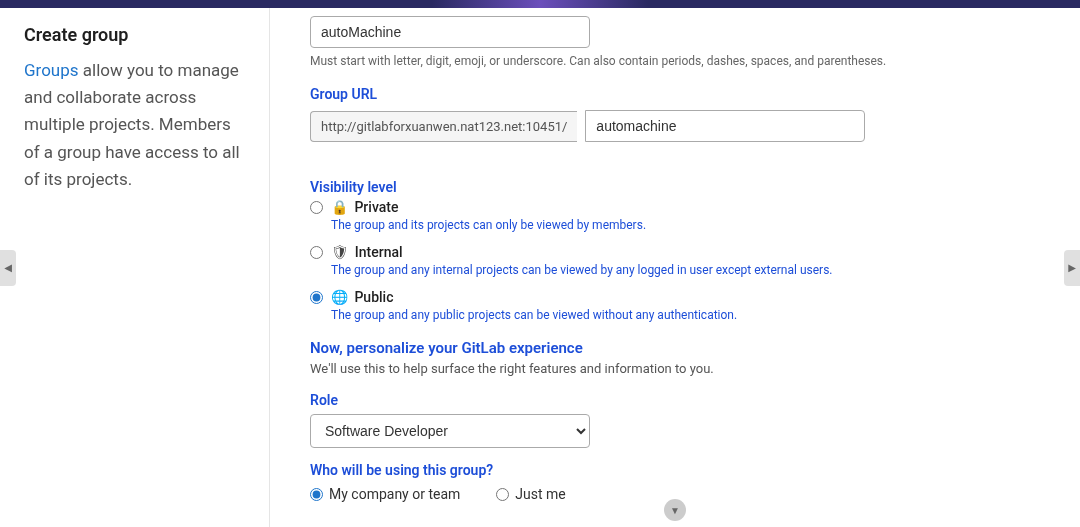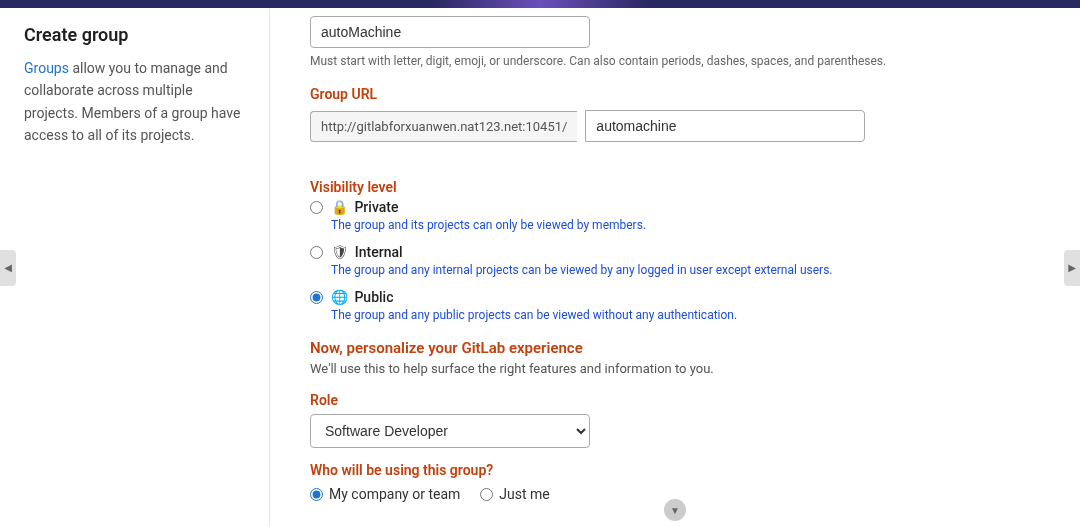--- a/index.html
+++ b/index.html
@@ -38,21 +38,21 @@
     }
 
     .left-sidebar h2 {
       font-size: 18px;
       font-weight: 600;
       color: #1f1f1f;
       margin-bottom: 12px;
     }
 
     .left-sidebar p {
-      font-size: 14px;
+      font-size: 17px;
       color: #555;
       line-height: 1.6;
       margin-bottom: 10px;
     }
 
     .left-sidebar a {
       color: #1f75cb;
       text-decoration: none;
     }
 
@@ -111,21 +111,21 @@
       font-size: 12px;
       color: #666;
       margin-top: 4px;
       max-width: 700px;
       line-height: 1.5;
     }
 
     .section-label {
       font-size: 14px;
       font-weight: 600;
-      color: #c2410c;
+      color: #1d4ed8;
       margin-bottom: 8px;
     }
 
     .group-url-row {
       display: flex;
       align-items: center;
       gap: 8px;
       margin-bottom: 4px;
     }
 
@@ -242,21 +242,21 @@
     .who-section {
       margin-bottom: 12px;
     }
 
     .who-section .section-label {
       margin-bottom: 8px;
     }
 
     .who-options {
       display: flex;
-      gap: 20px;
+      gap: 36px;
     }
 
     .who-option {
       display: flex;
       align-items: center;
       gap: 6px;
       font-size: 14px;
       color: #333;
     }
 

